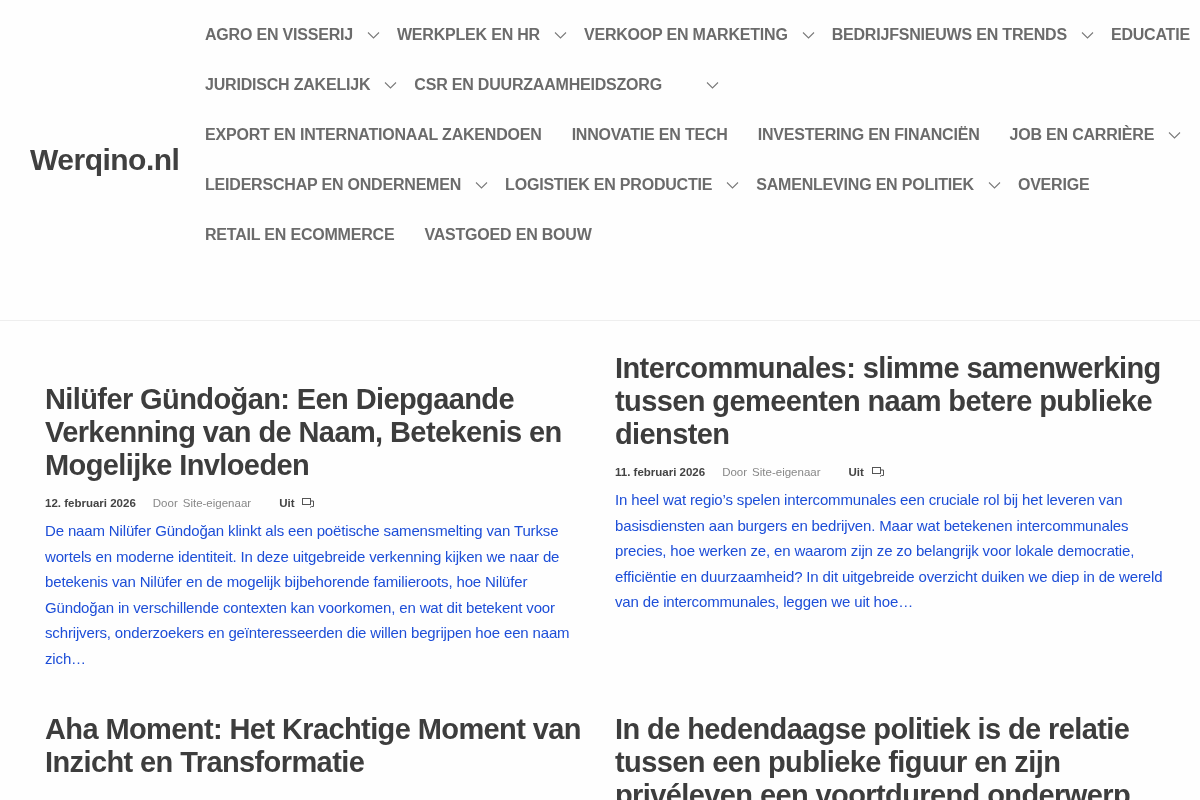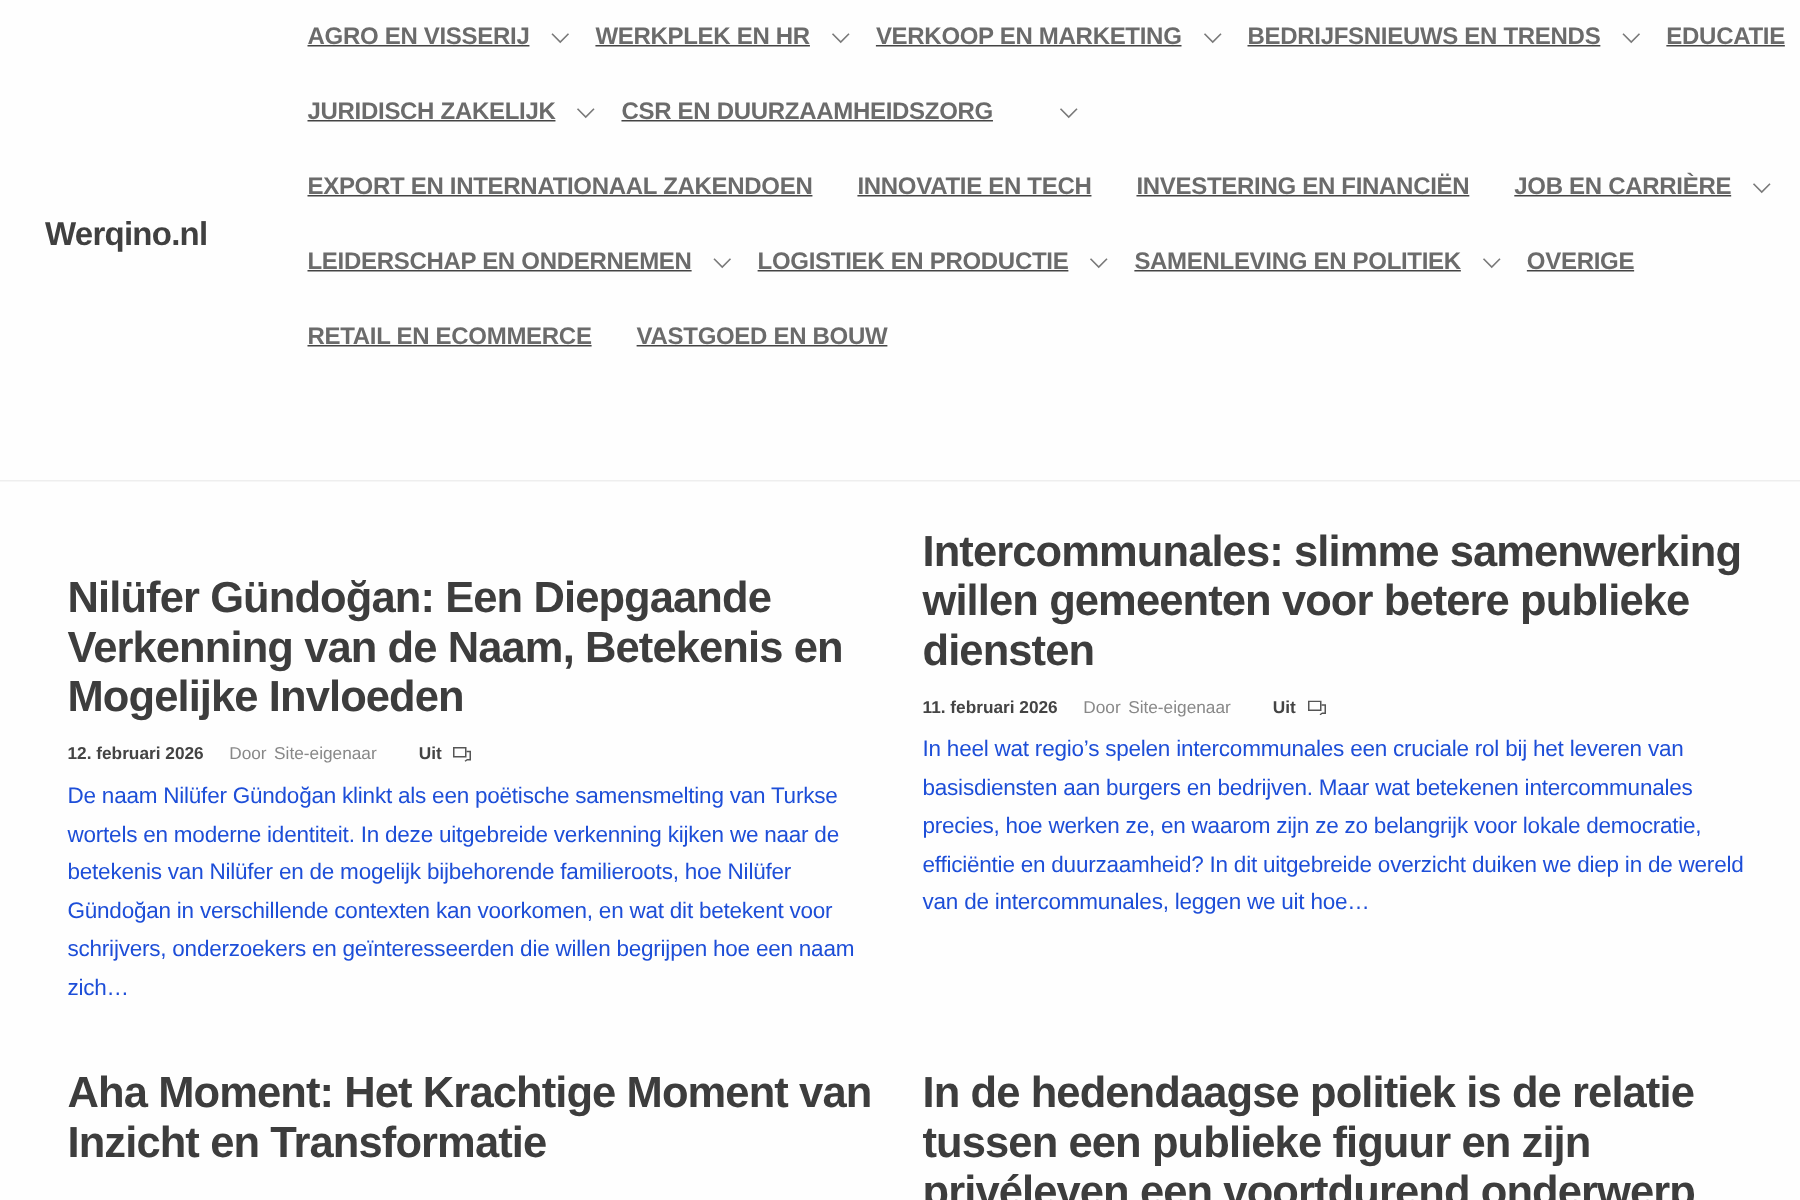--- a/index.html
+++ b/index.html
@@ -5,24 +5,24 @@
     * { box-sizing: border-box; margin: 0; padding: 0; }
     html, body { width: 1200px; height: 800px; overflow: hidden; background: #fefefe; }
     body { font-family: "Liberation Sans", "DejaVu Sans", sans-serif; color: #444; position: relative; }
 
     .site-header {
       position: absolute; left: 0; top: 0; width: 1200px; height: 321px;
       border-bottom: 1px solid #eeeeee; background: #fefefe;
     }
     .site-title {
       position: absolute; left: 30px; top: 143px;
-      font-size: 22px; font-weight: bold; color: #404040;
+      font-size: 30px; font-weight: bold; color: #404040;
       letter-spacing: -0.5px; text-decoration: none;
     }
-    .nav { position: absolute; left: 205px; top: 0; width: 980px; text-decoration: underline; }
+    .nav { position: absolute; left: 205px; top: 10px; width: 980px; }
     .nav-row { height: 50px; display: flex; align-items: center; white-space: nowrap; }
     .nav-item {
       display: flex; align-items: center; margin-right: 30px;
       font-size: 16px; font-weight: bold; color: #6b6b6b;
       text-transform: uppercase; letter-spacing: -0.2px; cursor: pointer;
     }
     .nav-item.has-sub { margin-right: 17px; }
     .chev { display: inline-block; width: 13px; height: 10px; margin-left: 14px; }
     .chev svg { display: block; }
 
@@ -187,21 +187,21 @@
         <svg width="12" height="10" viewBox="0 0 12 10">
             <rect x="0.5" y="0.5" width="8" height="6" fill="none" stroke="#555" stroke-width="1"></rect>
             <polyline points="9,3 11.5,3 11.5,8.5 9.5,8.5 8,9.5" fill="none" stroke="#555" stroke-width="1"></polyline>
           </svg>
       </span>
     </div>
     <p class="excerpt">De naam Nilüfer Gündoğan klinkt als een poëtische samensmelting van Turkse wortels en moderne identiteit. In deze uitgebreide verkenning kijken we naar de betekenis van Nilüfer en de mogelijk bijbehorende familieroots, hoe Nilüfer Gündoğan in verschillende contexten kan voorkomen, en wat dit betekent voor schrijvers, onderzoekers en geïnteresseerden die willen begrijpen hoe een naam zich…</p>
   </article>
 
   <article class="post" style="left:615px; top:352px;">
-    <h2 class="post-title">Intercommunales: slimme samenwerking willen gemeenten voor betere publieke diensten</h2>
+    <h2 class="post-title">Intercommunales: slimme samenwerking tussen gemeenten naam betere publieke diensten</h2>
     <div class="meta">
       <span class="date">11. februari 2026</span>
       <span class="door">Door</span>
       <span class="author">Site-eigenaar</span>
       <span class="comments">
         <span>Uit</span>
         <svg width="12" height="10" viewBox="0 0 12 10">
             <rect x="0.5" y="0.5" width="8" height="6" fill="none" stroke="#555" stroke-width="1"></rect>
             <polyline points="9,3 11.5,3 11.5,8.5 9.5,8.5 8,9.5" fill="none" stroke="#555" stroke-width="1"></polyline>
           </svg>

